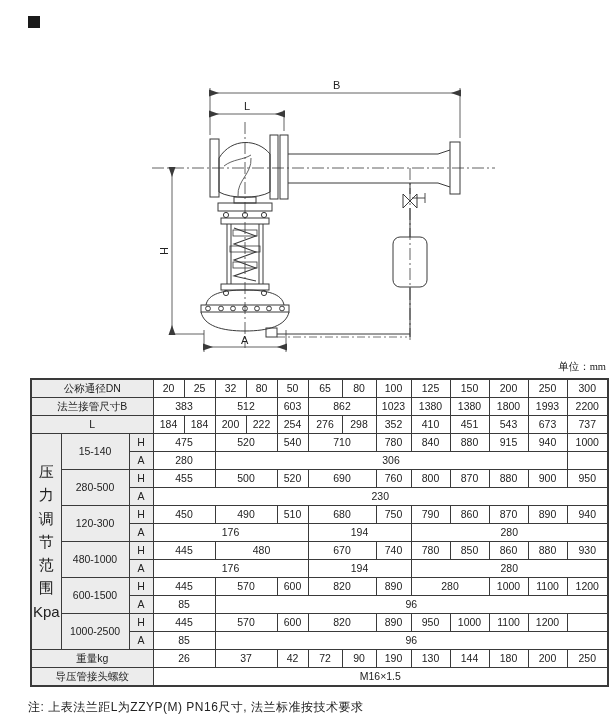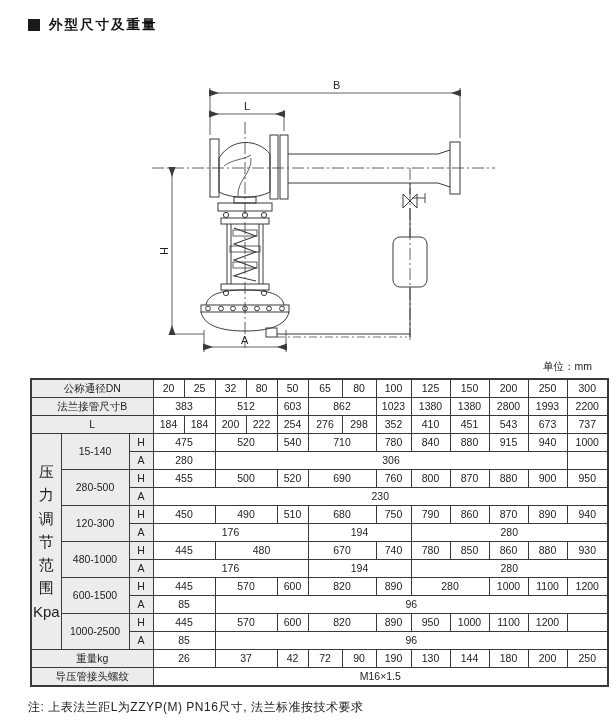--- a/index.html
+++ b/index.html
@@ -7,21 +7,21 @@
     width:616px;height:723px;position:relative;overflow:hidden;
     font-family:"Liberation Sans","DejaVu Sans",sans-serif;color:#1c1c1c;
   }
   .page-title{
     position:absolute;left:28px;top:16px;font-size:13.5px;font-weight:bold;
     letter-spacing:2px;display:flex;align-items:center;gap:9px;color:#111;
   }
   .sq{width:12px;height:12px;background:#1a1a1a;display:inline-block;}
   .drawing{position:absolute;left:0;top:52px;width:616px;height:318px;}
   .unit-label{
-    position:absolute;top:360px;right:24px;font-size:10.5px;color:#222;
+    position:absolute;top:360px;right:10px;font-size:10.5px;color:#222;font-family:Liberation Serif, serif;
   }
   .dim-table{
     position:absolute;left:30px;top:378px;width:577px;
     border-collapse:collapse;table-layout:fixed;
     font-size:10.5px;color:#222;
     border:2px solid #3a3a3a;
   }
   .dim-table td{
     border:1px solid #3a3a3a;text-align:center;vertical-align:middle;
     padding:0;height:17px;line-height:1.1;background:#fff;overflow:hidden;
@@ -31,21 +31,20 @@
   .footnote{
     position:absolute;left:28px;top:699px;font-size:12px;color:#222;letter-spacing:.5px;
   }
   svg text{font-family:"Liberation Sans","DejaVu Sans",sans-serif;}
 </style>
 </head>
 <body>
 
 <div class="page-title">
   <span class="sq"></span>
-  <span>外型尺寸及重量</span>
 </div>
 
 <svg class="drawing" viewBox="0 52 616 318" xmlns="http://www.w3.org/2000/svg">
   <defs>
     <marker id="arr" markerWidth="12" markerHeight="10" refX="10" refY="5" orient="auto-start-reverse" markerUnits="userSpaceOnUse">
       <path d="M1,5 L11,1.5 L11,8.5 Z" fill="#3a3a3a"></path>
     </marker>
   </defs>
   <g stroke="#3a3a3a" stroke-width="1" fill="none">
 
@@ -189,21 +188,21 @@
       </tr>
       <tr>
         <td colspan="3" class="lbl">法兰接管尺寸B</td>
         <td colspan="2" class="">383</td>
         <td colspan="2" class="">512</td>
         <td class="">603</td>
         <td colspan="2" class="">862</td>
         <td class="">1023</td>
         <td class="">1380</td>
         <td class="">1380</td>
-        <td class="">2800</td>
+        <td class="">1800</td>
         <td class="">1993</td>
         <td class="">2200</td>
       </tr>
       <tr>
         <td colspan="3" class="lbl">L</td>
         <td class="">184</td>
         <td class="">184</td>
         <td class="">200</td>
         <td class="">222</td>
         <td class="">254</td>

